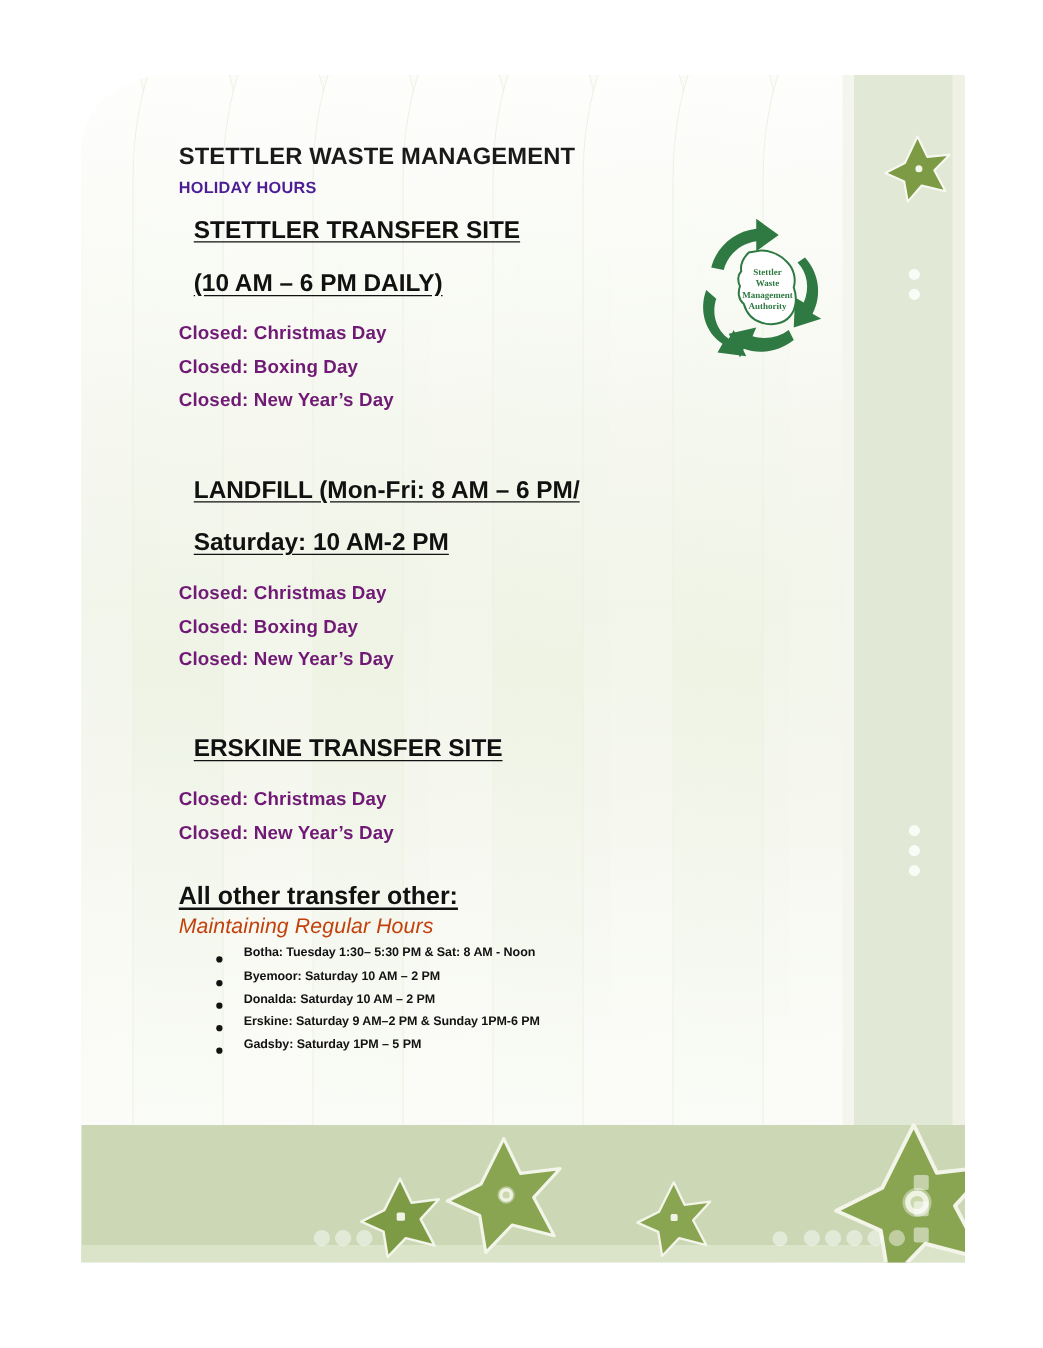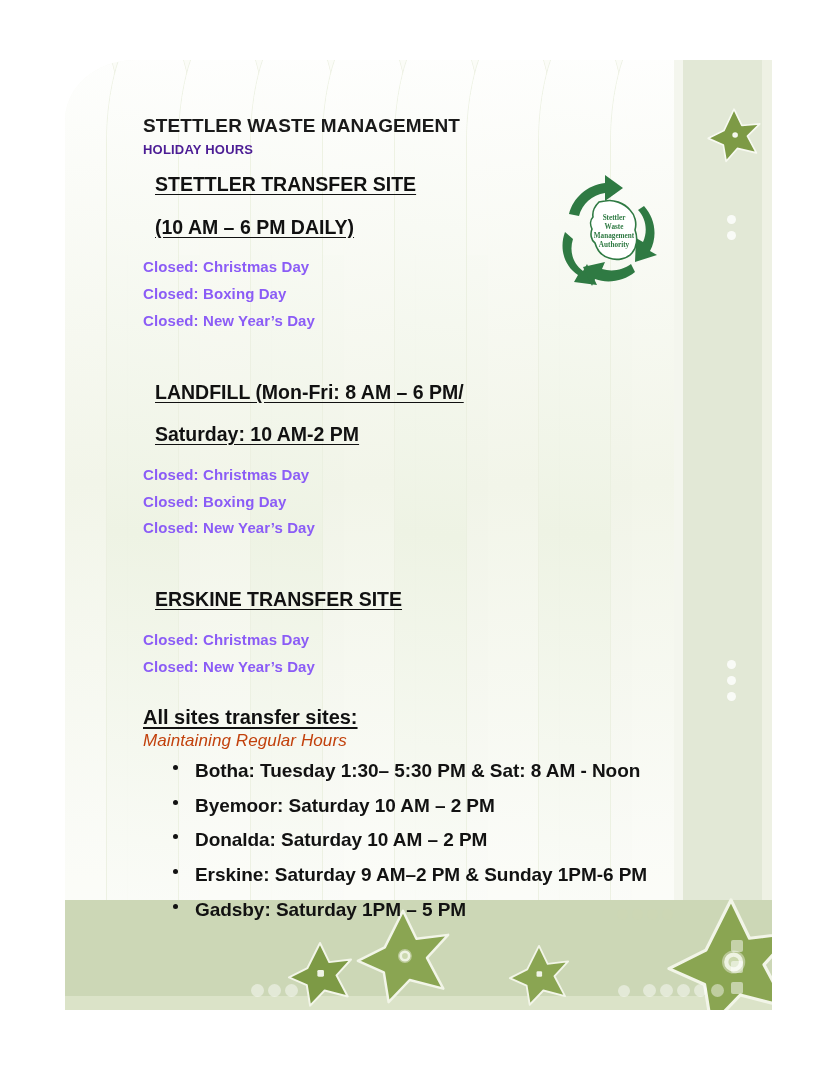--- a/index.html
+++ b/index.html
@@ -68,38 +68,38 @@
   .h-holiday{
     font-size:13px;font-weight:bold;color:#4c1d95;
     letter-spacing:.2px;margin:5px 0 9px 0;
   }
   .h-site{
     font-size:19.5px;font-weight:bold;color:#111111;
     text-decoration:underline;text-underline-offset:3px;
     line-height:1.58;margin:12px;white-space:nowrap;
   }
   .closed{
-    font-size:15px;font-weight:bold;color:#8b5cf6;
+    font-size:15px;font-weight:bold;color:#701a75;
     line-height:1.78;margin:0;letter-spacing:.1px;
   }
   .gap{height:30px;}
   .gap-sm{height:26px;}
 
   .h-all{
     font-size:20px;font-weight:bold;color:#111111;
     text-decoration:underline;text-underline-offset:3px;
     margin:0 0 2px 0;
   }
   .h-maintain{
     font-size:17px;font-style:italic;color:#c2410c;
     margin:0 0 3px 0;letter-spacing:.1px;
   }
   ul.sites{margin:0;padding:0 0 0 52px;list-style:none;}
   ul.sites li{
-    position:relative;font-size:19px;font-weight:bold;color:#121212;
+    position:relative;font-size:10px;font-weight:bold;color:#121212;
     line-height:1.82;white-space:nowrap;letter-spacing:-.05px;
   }
   ul.sites li:before{
     content:"";position:absolute;left:-22px;top:11px;
     width:5px;height:5px;border-radius:50%;background:#121212;
   }
 
   
   .logo{position:absolute;left:539px;top:172px;width:145px;height:120px;z-index:6;}
   .logo svg{display:block;}
@@ -260,21 +260,21 @@
 
     <div>
       <div class="h-site">ERSKINE TRANSFER SITE</div>
       <p class="closed">Closed: Christmas Day</p>
       <p class="closed">Closed: New Year’s Day</p>
     </div>
 
     <div class="gap-sm"></div>
 
     <div>
-      <div class="h-all">All sites transfer sites:</div>
+      <div class="h-all">All other transfer other:</div>
       <div class="h-maintain">Maintaining Regular Hours</div>
       <ul class="sites">
         <li>Botha: Tuesday 1:30– 5:30 PM &amp; Sat: 8 AM - Noon</li>
         <li>Byemoor: Saturday 10 AM – 2 PM</li>
         <li>Donalda: Saturday 10 AM – 2 PM</li>
         <li>Erskine: Saturday 9 AM–2 PM &amp; Sunday 1PM-6 PM</li>
         <li>Gadsby: Saturday 1PM – 5 PM</li>
       </ul>
     </div>
 

